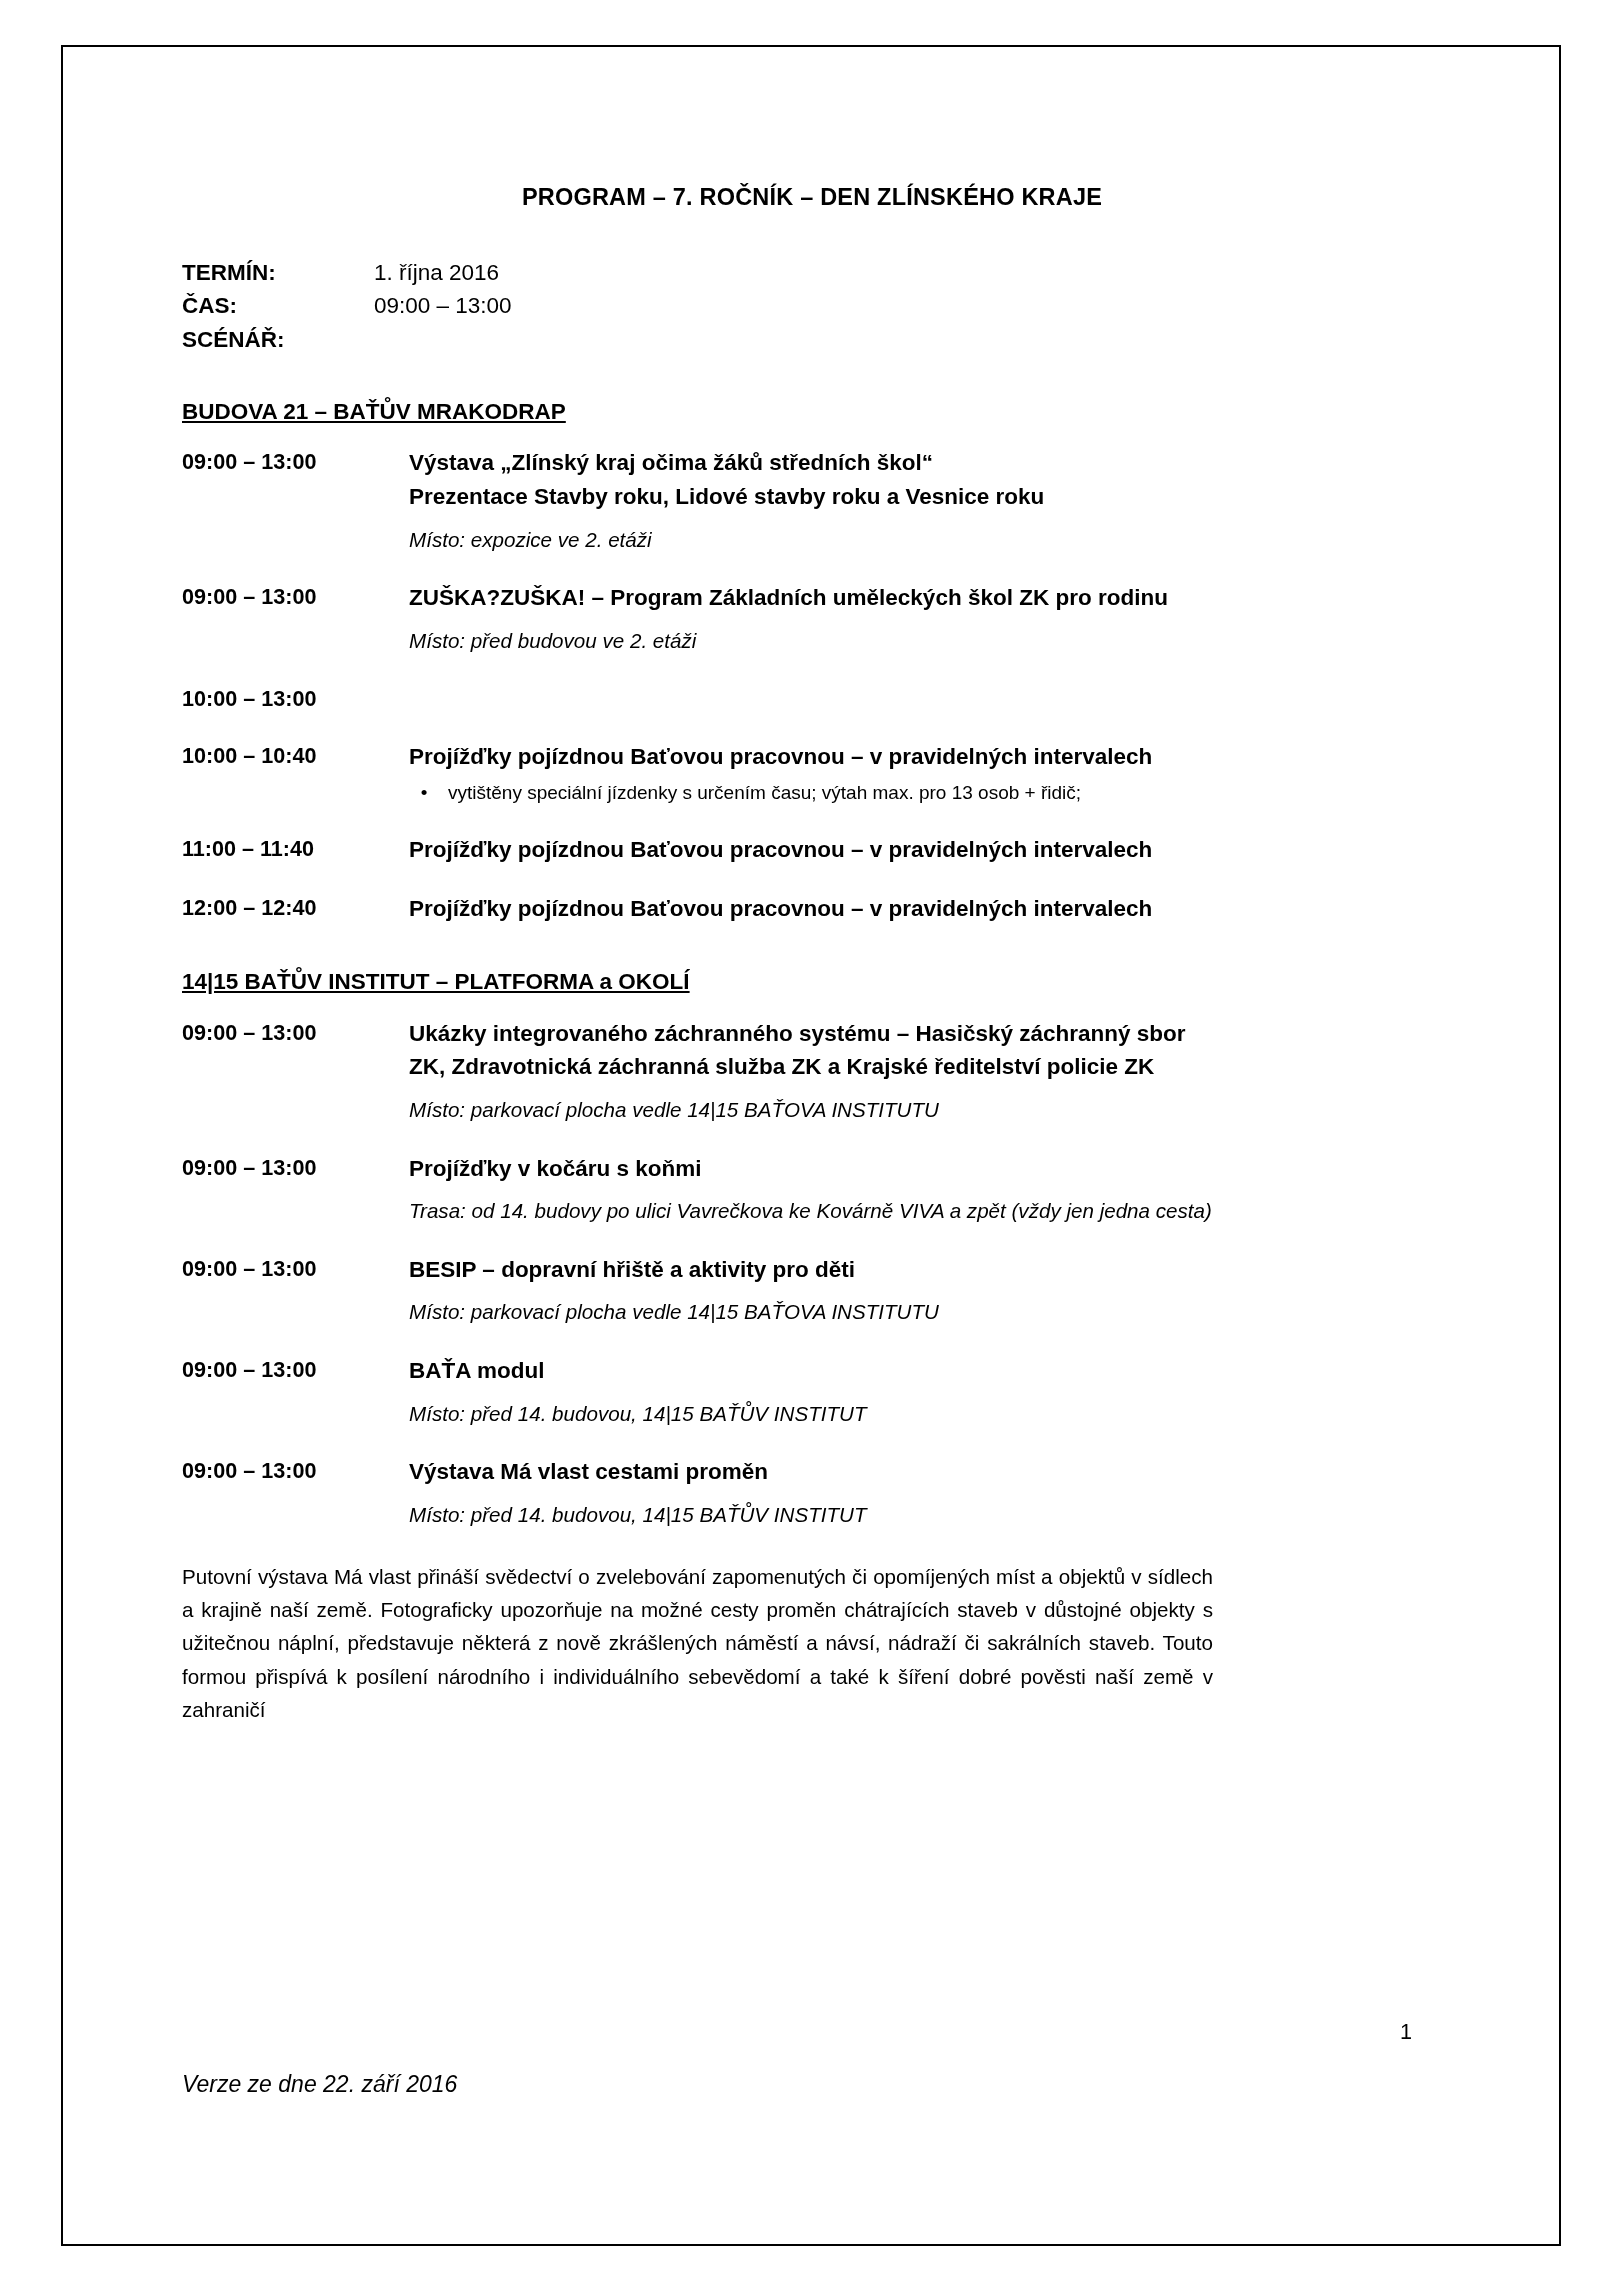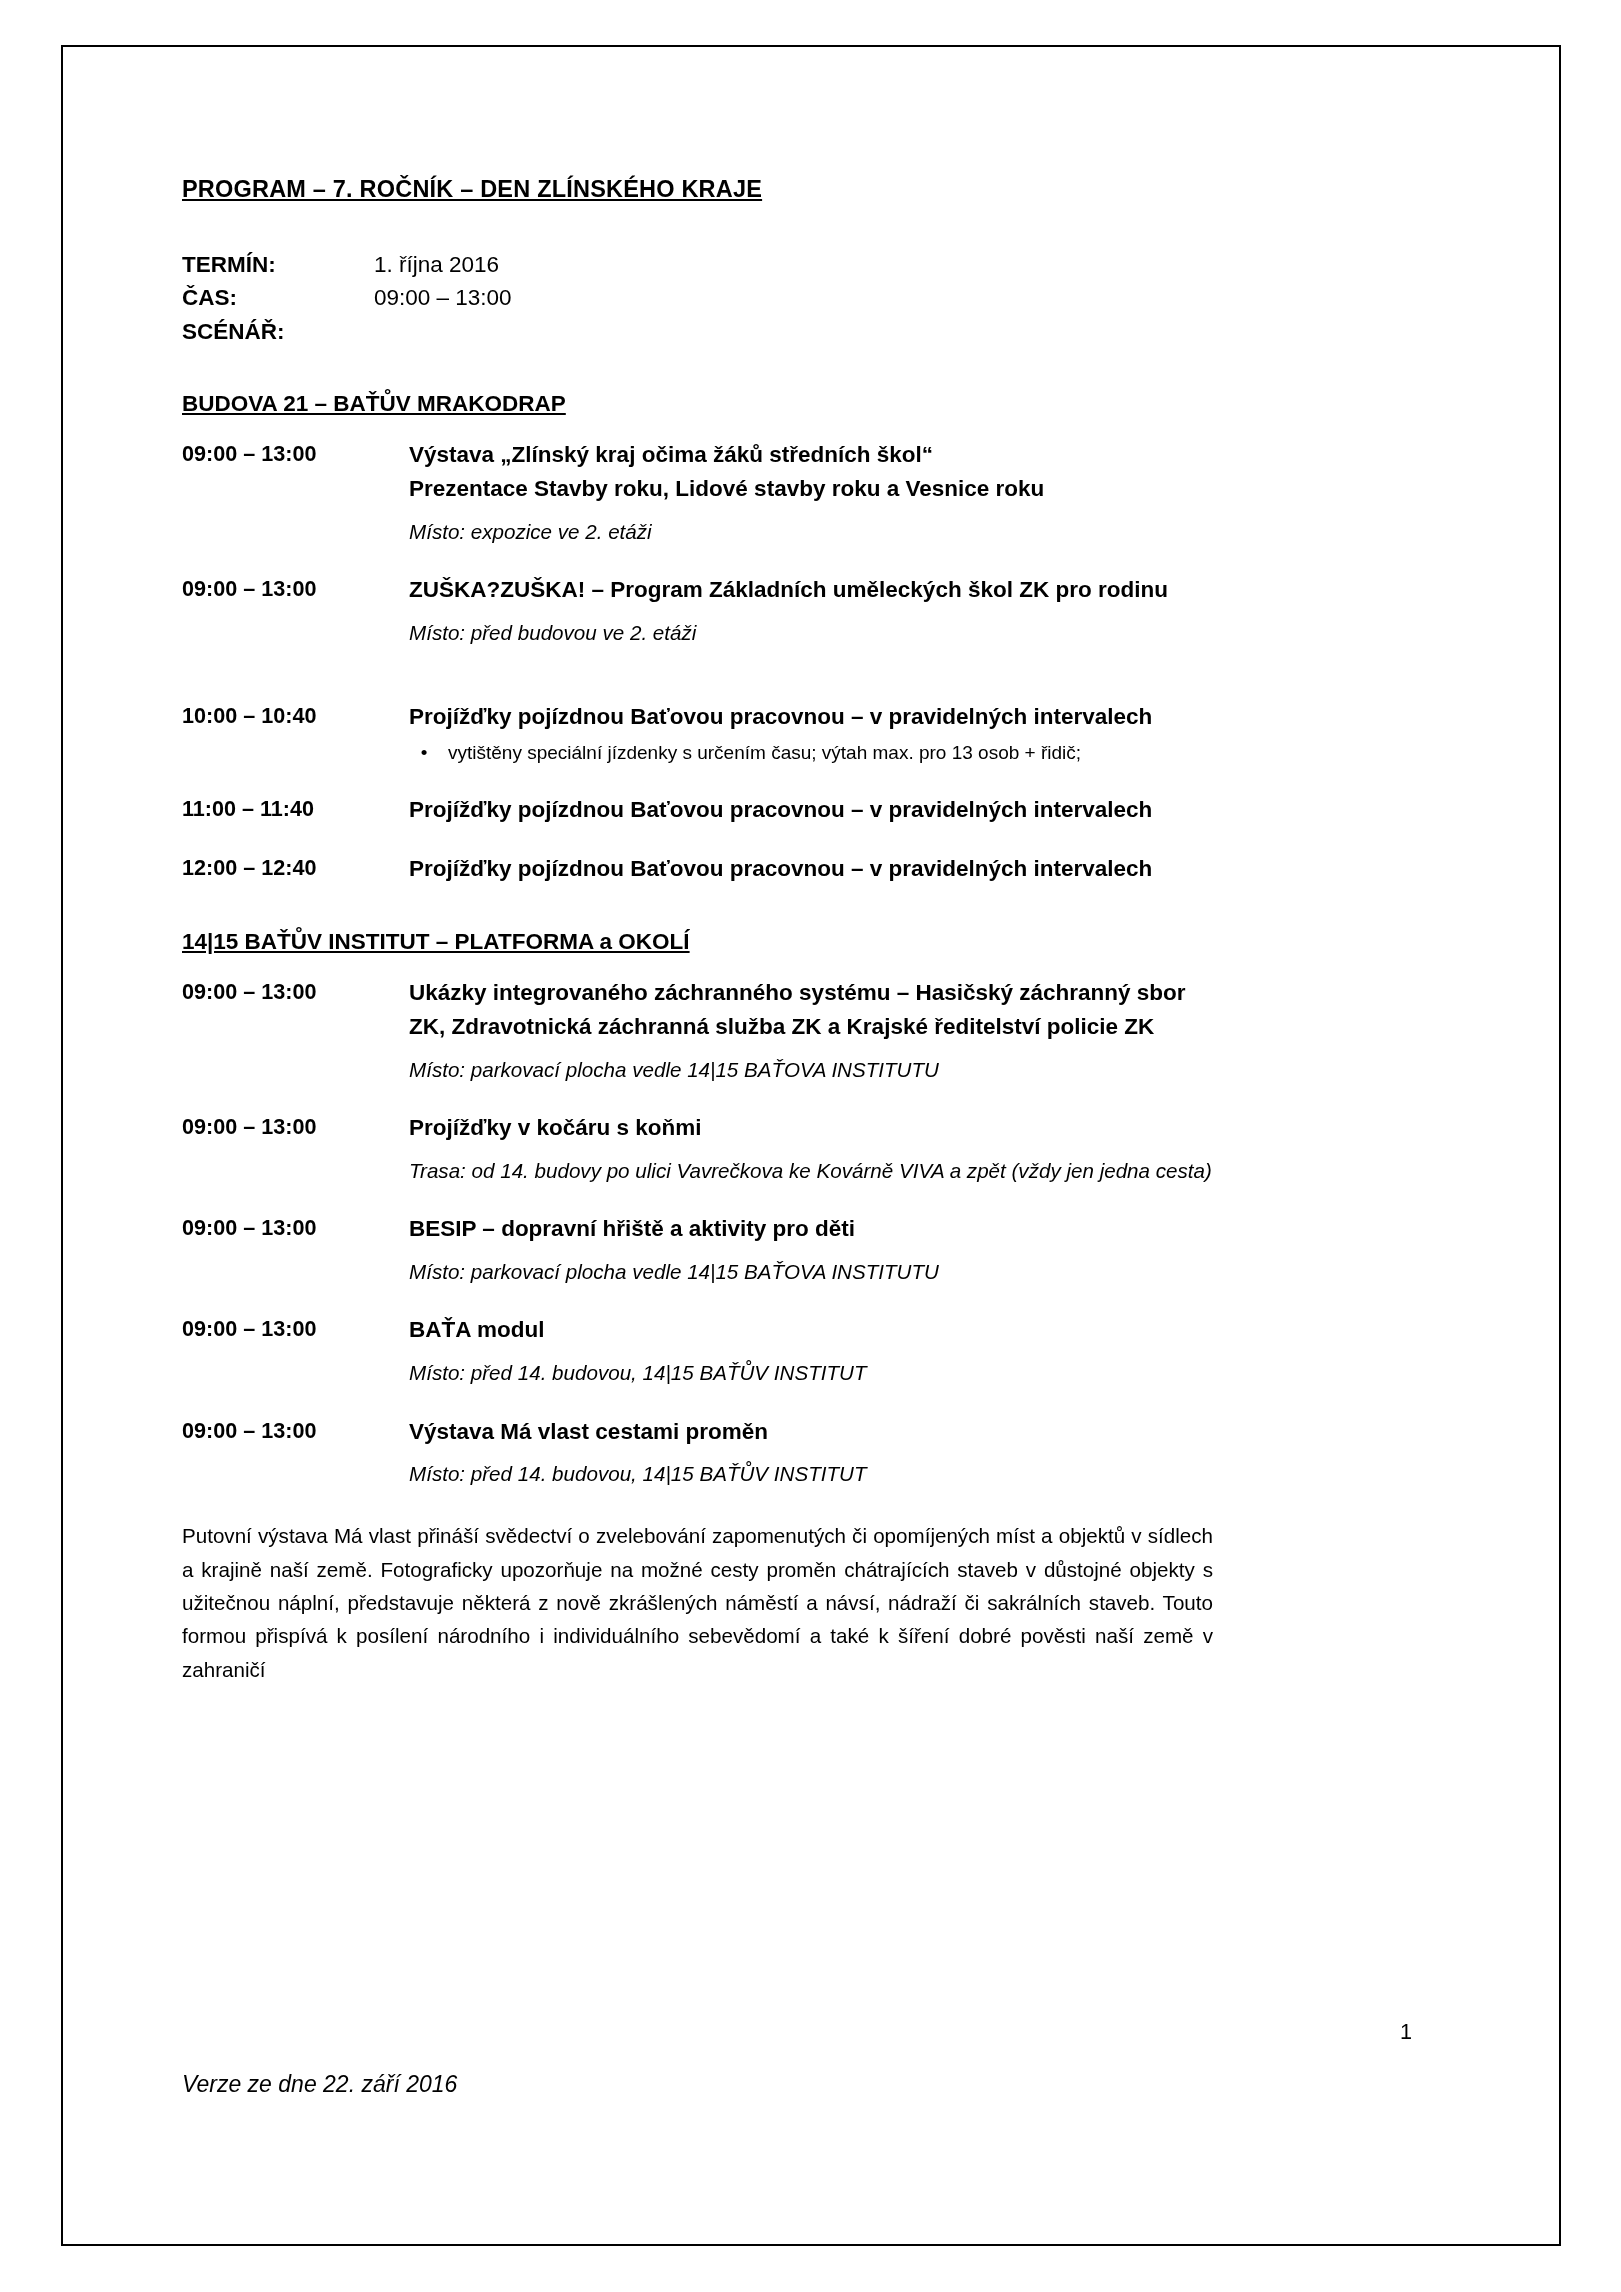--- a/index.html
+++ b/index.html
@@ -28,26 +28,25 @@
     border: 2px solid #000000;
     box-sizing: border-box;
   }
   .content {
     position: absolute;
     left: 182px;
     top: 176px;
     width: 1260px;
   }
   .doc-title {
-    text-align: left;
+    text-align: center;
     font-weight: bold;
     font-size: 23.5px;
-    text-decoration: underline;
     letter-spacing: 0.2px;
-    margin: 0 0 45px 0;
+    margin: 8px 0 45px 0;
   }
   .meta-row {
     display: flex;
     font-size: 22.5px;
     line-height: 1.48;
   }
   .meta-label {
     font-weight: bold;
     width: 192px;
     flex: 0 0 192px;
@@ -158,20 +157,21 @@
 
     <div class="entry">
       <div class="entry-time">09:00 – 13:00</div>
       <div class="entry-body">
         <div class="entry-title">ZUŠKA?ZUŠKA! – Program Základních uměleckých škol ZK pro rodinu</div>
         <div class="entry-note">Místo: před budovou ve 2. etáži</div>
       </div>
     </div>
 
     <div class="entry">
+      <div class="entry-time">10:00 – 13:00</div>
     </div>
 
     <div class="entry">
       <div class="entry-time">10:00 – 10:40</div>
       <div class="entry-body">
         <div class="entry-title">Projížďky pojízdnou Baťovou pracovnou – v pravidelných intervalech</div>
         <div class="bullet-line">
           <div class="bullet-dot">•</div>
           <div>vytištěny speciální jízdenky s určením času; výtah max. pro 13 osob + řidič;</div>
         </div>

